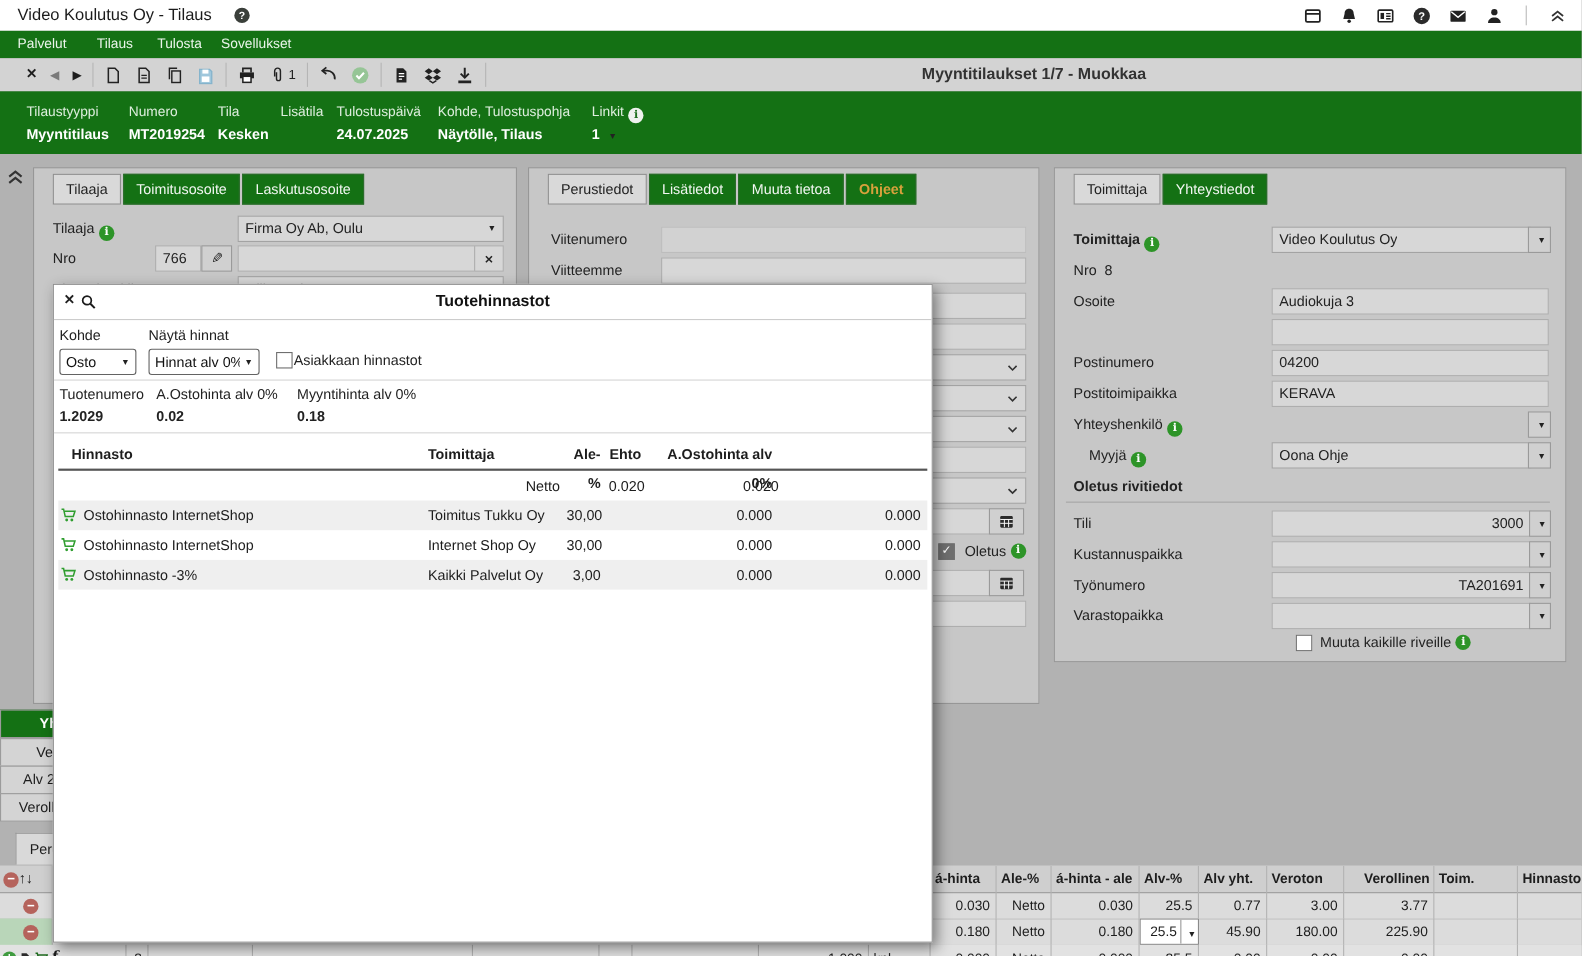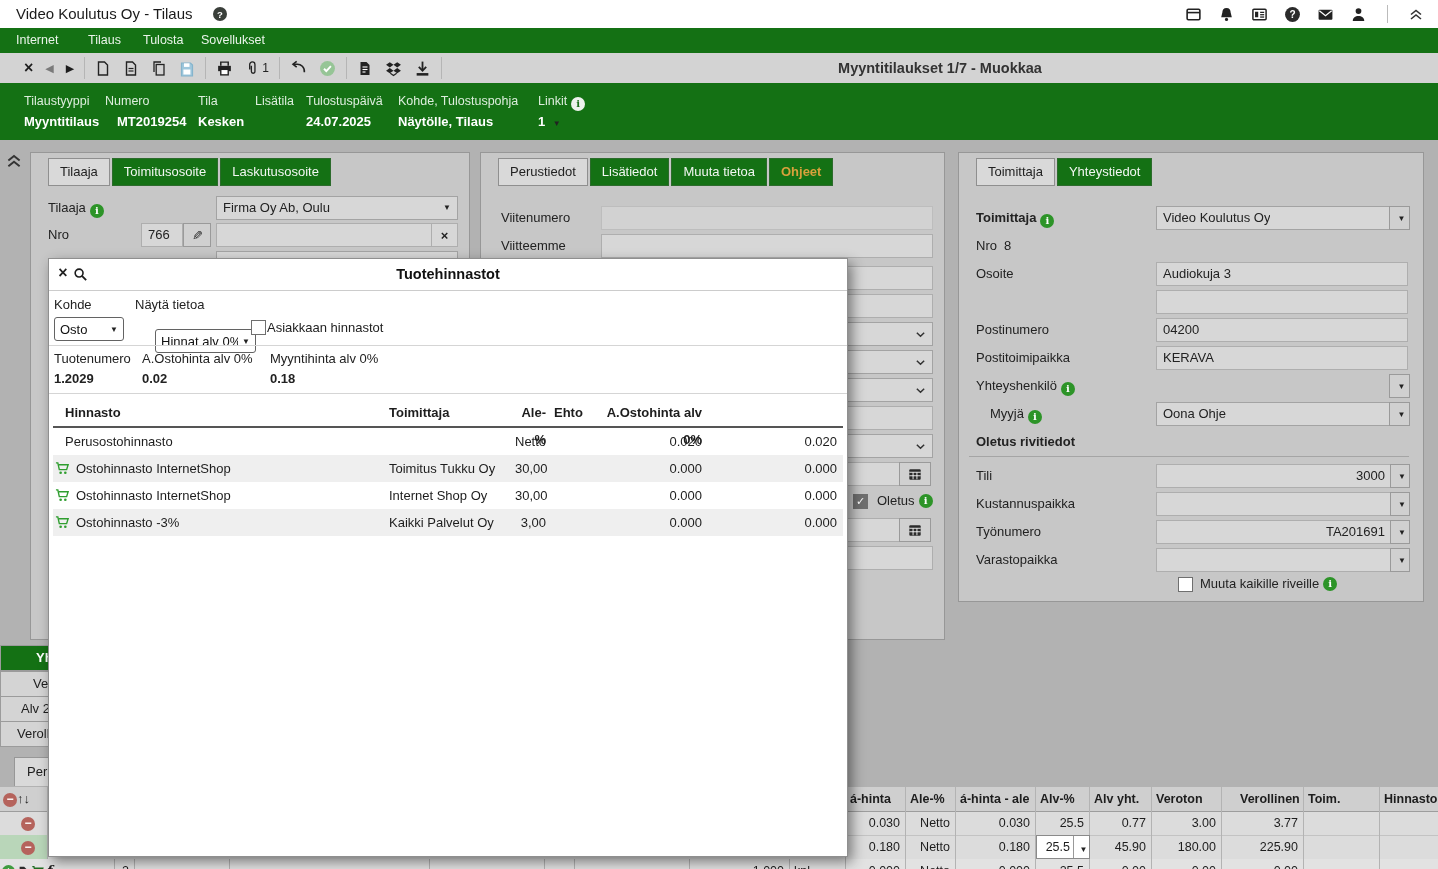--- a/index.html
+++ b/index.html
@@ -128,21 +128,21 @@
     <span class="tdivider"></span>
     <span>
         <svg width="16" height="16" viewBox="0 0 16 16">
           <path d="M3 8.5l5-4 5 4M3 13l5-4 5 4" fill="none" stroke="#333" stroke-width="1.6"></path>
         </svg>
       </span>
   </div>
 </div>
 
 <div id="menubar" class="p">
-  <span class="p menuitem" style="left:16px;">Internet</span>
+  <span class="p menuitem" style="left:16px;">Palvelut</span>
   <span class="p menuitem" style="left:88px;">Tilaus</span>
   <span class="p menuitem" style="left:143px;">Tulosta</span>
   <span class="p menuitem" style="left:201px;">Sovellukset</span>
 </div>
 
 <div id="toolbar" class="p">
   <div class="tb-group" style="padding-left:24px;">
     <span style="font-size:16px;font-weight:bold;">×</span>
     <span style="color:#7a7a7a;font-size:11px;">◀</span>
     <span style="font-size:11px;">▶</span>
@@ -227,21 +227,21 @@
           <path d="M2.5 13.5h11" stroke="#222" stroke-width="2.4" fill="none"></path>
         </svg>
       </span>
   </div>
   <div class="tb-title">Myyntitilaukset 1/7 - Muokkaa</div>
 </div>
 
 <div id="infobar" class="p">
   <span class="p ib-label" style="left:24px;">Tilaustyyppi</span>
   <span class="p ib-value" style="left:24px;">Myyntitilaus</span>
-  <span class="p ib-label" style="left:105px;text-align:right;">Numero</span>
+  <span class="p ib-label" style="left:117px;text-align:right;">Numero</span>
   <span class="p ib-value" style="left:117px;">MT2019254</span>
   <span class="p ib-label" style="left:198px;">Tila</span>
   <span class="p ib-value" style="left:198px;">Kesken</span>
   <span class="p ib-label" style="left:255px;">Lisätila</span>
   <span class="p ib-label" style="left:306px;">Tulostuspäivä</span>
   <span class="p ib-value" style="left:306px;">24.07.2025</span>
   <span class="p ib-label" style="left:398px;">Kohde, Tulostuspohja</span>
   <span class="p ib-value" style="left:398px;">Näytölle, Tilaus</span>
   <span class="p ib-label" style="left:538px;"><span>Linkit</span><span class="info-i light">i</span></span>
   <span class="p ib-value" style="left:538px;"><span>1</span> <span class="caret">▼</span></span>
@@ -506,22 +506,22 @@
           <circle cx="6.5" cy="6.5" r="4.2" fill="none" stroke="#1b1b1b" stroke-width="1.7"></circle>
           <line x1="9.8" y1="9.8" x2="14" y2="14" stroke="#1b1b1b" stroke-width="2"></line>
         </svg>
       </div>
   </div>
   <div class="p mlabel" style="left:5px;top:38px;">Kohde</div>
   <div class="p msel" style="left:5px;top:58px;width:58px;">
       <span>Osto</span>
       <span class="caret">▼</span>
     </div>
-  <div class="p mlabel" style="left:86px;top:38px;">Näytä tietoa</div>
-  <div class="p msel" style="left:86px;top:70px;width:89px;margin-left:20px;">
+  <div class="p mlabel" style="left:86px;top:38px;">Näytä hinnat</div>
+  <div class="p msel" style="left:86px;top:58px;width:89px;">
       <span class="nowrap">Hinnat alv 0%</span>
       <span class="caret">▼</span>
     </div>
   <div class="p" style="left:202px;top:61px;"><span class="cb"></span></div>
   <div class="p mlabel" style="left:218px;top:61px;">Asiakkaan hinnastot</div>
   <div class="p mdiv" style="top:86px;"></div>
   <div class="p mlabel" style="left:5px;top:92px;">Tuotenumero</div>
   <div class="p mlabel" style="left:93px;top:92px;">A.Ostohinta alv 0%</div>
   <div class="p mlabel" style="left:221px;top:92px;">Myyntihinta alv 0%</div>
   <div class="p mlabel" style="left:5px;top:112px;font-weight:bold;">1.2029</div>
@@ -530,21 +530,20 @@
   <div class="p mdiv" style="top:134px;"></div>
   <div class="p mtable">
     <div class="mrow hdr">
       <div class="c-name">Hinnasto</div>
       <div class="c-sup">Toimittaja</div>
       <div class="c-ale">Ale-%</div>
       <div class="c-ehto">Ehto</div>
       <div class="c-a">A.Ostohinta alv 0%</div>
     </div>
     <div class="mrow">
-      <div class="c-name">Perusostohinnasto</div>
       <div class="c-sup"></div>
       <div class="c-ale">Netto</div>
       <div class="c-ehto"></div>
       <div class="c-a">0.020</div>
       <div class="c-b">0.020</div>
     </div>
     <div class="mrow alt">
       <div class="c-name withicon"><span class="carticon">
             <svg width="15" height="15" viewBox="0 0 16 16">
               <path d="M1 2h2l1.6 7.2h7.8L14 4H4.2" fill="none" stroke="currentColor" stroke-width="1.5"></path>

